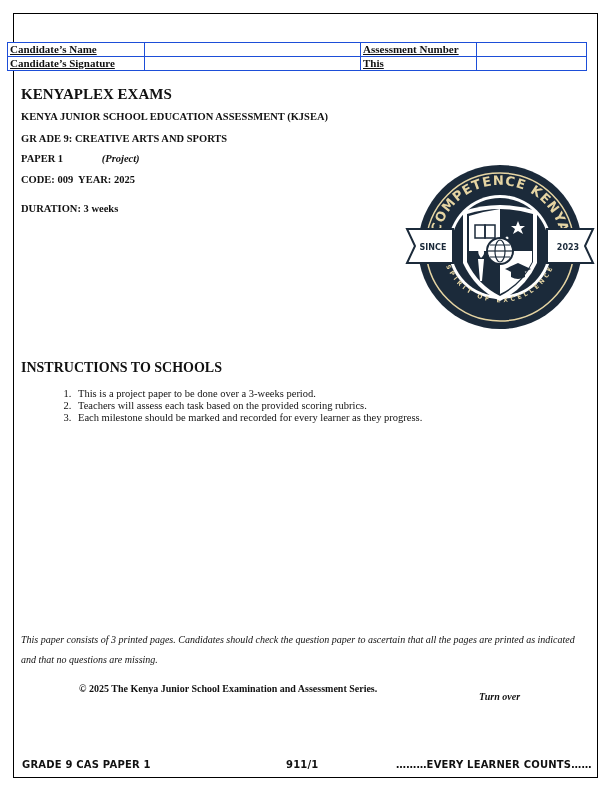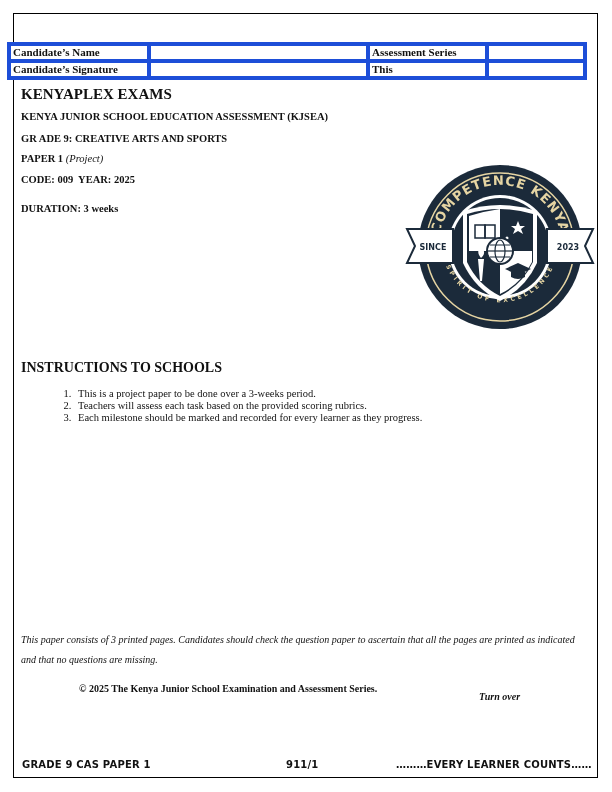--- a/index.html
+++ b/index.html
@@ -1,42 +1,42 @@
 <!DOCTYPE html>
 <html><head>
 <meta charset="utf-8">
 <style>
   html,body{margin:0;padding:0;background:#fff;}
   body{width:612px;height:792px;position:relative;overflow:hidden;font-family:"Liberation Serif",serif;color:#111;}
   .frame{position:absolute;left:13px;top:13px;width:585px;height:765px;border:1px solid #000;box-sizing:border-box;}
   table.cand{position:absolute;left:7px;top:42px;width:580px;border-collapse:collapse;font-family:"Liberation Serif",serif;font-size:11px;font-weight:bold;background:#fff;}
-  table.cand td{border:4px solid #1d4ed8;padding:0 2px;height:13px;line-height:13px;}
+  table.cand td{border:1px solid #1d4ed8;padding:0 2px;height:13px;line-height:13px;text-decoration:underline;}
   .abs{position:absolute;}
   .h1{left:21px;top:86px;font-size:15px;font-weight:bold;}
   .b10{font-size:10.5px;font-weight:bold;}
-  .i{font-style:italic;font-weight:normal;}
+  .i{font-style:italic;font-weight:bold;margin-left:36px;}
   .instr{left:21px;top:348px;font-size:14px;font-weight:bold;margin-top:12px;}
   ol.list{position:absolute;left:22px;top:372px;margin:16px;padding-left:36px;font-size:10.5px;line-height:12px;}
   ol.list li{padding-left:4px;}
   .note{left:21px;top:630px;width:565px;font-size:10px;font-style:italic;line-height:20px;}
   .copy{left:79px;top:683px;font-size:10px;font-weight:bold;}
   .turn{left:479px;top:691px;font-size:10px;font-weight:bold;font-style:italic;text-align:center;}
   .foot{top:759px;font-family:"DejaVu Sans",sans-serif;font-size:10px;font-weight:bold;letter-spacing:0.2px;}
 </style>
 </head>
 <body>
 
 <div class="frame"></div>
 
 <table class="cand">
   <tbody>
       <tr>
     <td style="width:132px">Candidate’s Name</td>
     <td style="width:211px"></td>
-    <td style="width:111px">Assessment Series</td>
+    <td style="width:111px">Assessment Number</td>
     <td></td>
   </tr>
   <tr>
     <td>Candidate’s Signature</td>
     <td></td>
     <td>This</td>
     <td></td>
   </tr>
 </tbody>
   </table>

